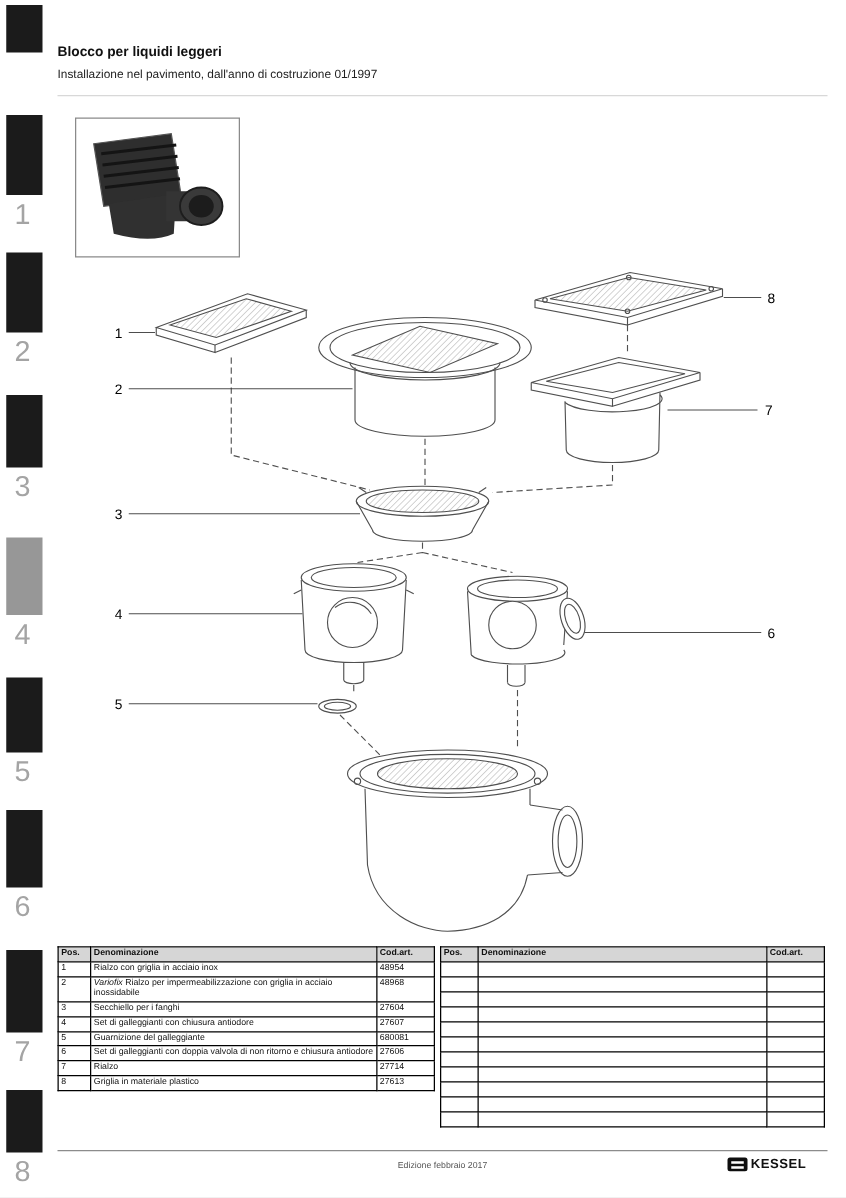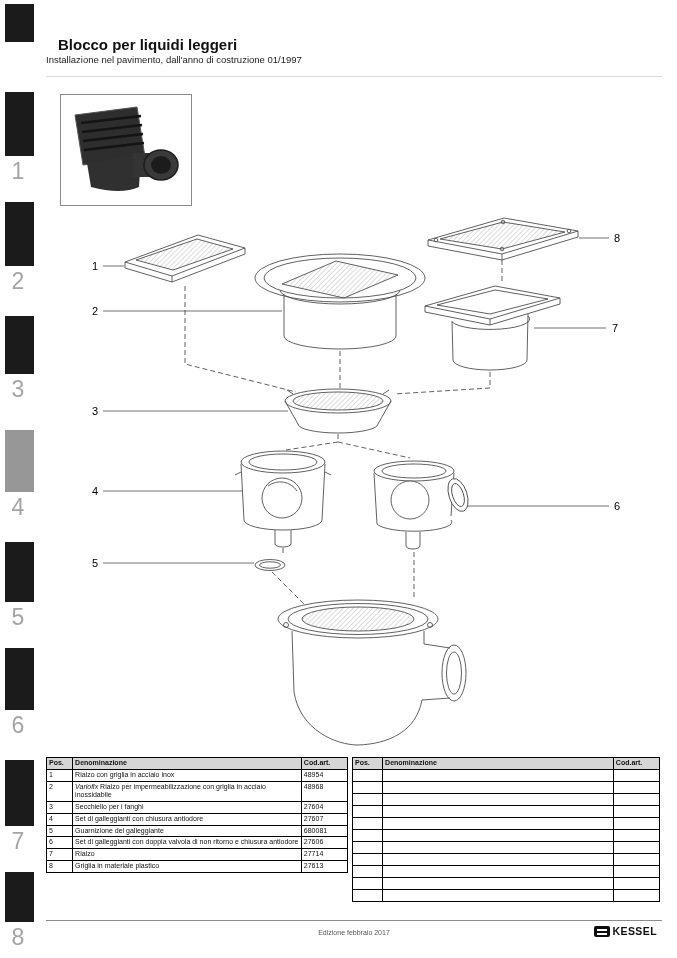--- a/index.html
+++ b/index.html
@@ -10,21 +10,21 @@
   .tab{position:absolute;left:5px;width:29px;background:#1b1b1b;}
   .tab.active{background:#979797;}
   .tab.active .tab-inner{color:#0e0e0e;}
   .tab-inner{position:absolute;left:0;bottom:0;height:29px;transform-origin:0 100%;
              transform:rotate(-90deg);display:flex;align-items:center;justify-content:center;
              text-align:center;color:#fff;font-size:5.6px;font-weight:bold;line-height:1.25;
              white-space:pre-line;}
   .side-num{position:absolute;left:0;width:36px;text-align:center;font-size:23px;
             color:#a4a4a4;font-weight:500;}
   
-  .hdr-title{position:absolute;left:46px;top:36px;font-size:15px;font-weight:bold;padding-left:12px;}
+  .hdr-title{position:absolute;left:34px;top:36px;font-size:11px;font-weight:bold;padding-left:12px;}
   .hdr-sub{position:absolute;left:46px;top:54px;font-size:9.5px;color:#222;}
   .hdr-rule{position:absolute;left:46px;top:76px;width:616px;height:1px;background:#d8d8d8;}
   
   .diagram-wrap{position:absolute;left:46px;top:88px;width:620px;height:666px;}
   .photo-inset{position:absolute;left:14px;top:6px;width:132px;height:112px;
                border:1px solid #8a8a8a;background:#fff;box-sizing:border-box;}
   svg{display:block;}
   .lines{stroke:#4f4f4f;fill:none;stroke-width:0.9;}
   
   .tbl{position:absolute;top:757px;border-collapse:collapse;font-size:7px;line-height:1.25;
@@ -33,21 +33,21 @@
                   overflow:hidden;}
   .tbl th{background:#d6d6d6;font-weight:bold;}
   .tbl-left{left:46px;width:302px;}
   .tbl-right{left:352px;width:308px;}
   .tbl-right tbody tr{height:12px;}
   
   .foot-rule{position:absolute;left:46px;top:920px;width:616px;height:1px;background:#8c8c8c;}
   .foot-page{position:absolute;left:48px;top:972px;font-size:9px;font-weight:bold;padding-left:18px;}
   .foot-edition{position:absolute;left:46px;top:929px;width:616px;text-align:center;
                 font-size:7px;color:#555;}
-  .brand{position:absolute;right:20px;top:925px;display:flex;align-items:flex-end;gap:3px;}
+  .brand{position:absolute;right:32px;top:925px;display:flex;align-items:flex-end;gap:3px;}
   .brand-mark{width:16px;height:11px;background:#0e0e0e;border-radius:2px;position:relative;}
   .brand-mark::before{content:"";position:absolute;left:3px;top:2.5px;width:10px;height:2px;background:#fff;}
   .brand-mark::after{content:"";position:absolute;left:3px;top:6.5px;width:10px;height:2px;background:#fff;}
   .brand-text{font-size:10.5px;font-weight:bold;letter-spacing:0.4px;}
 </style>
 </head>
 <body>
 
 <div class="page">
 

